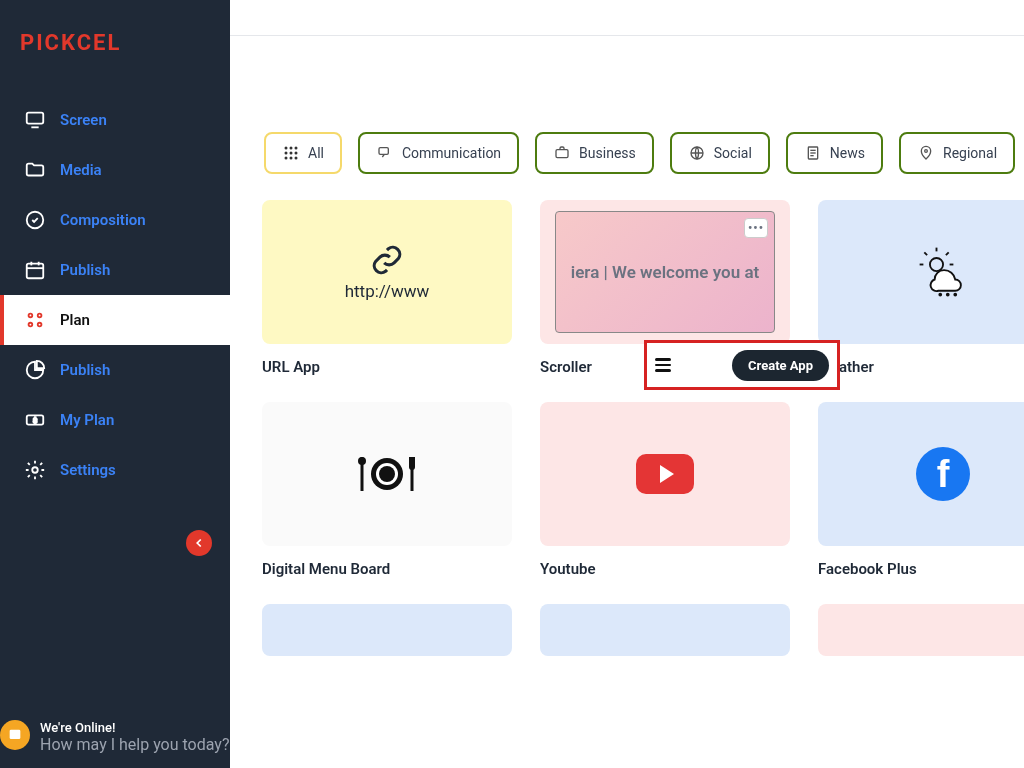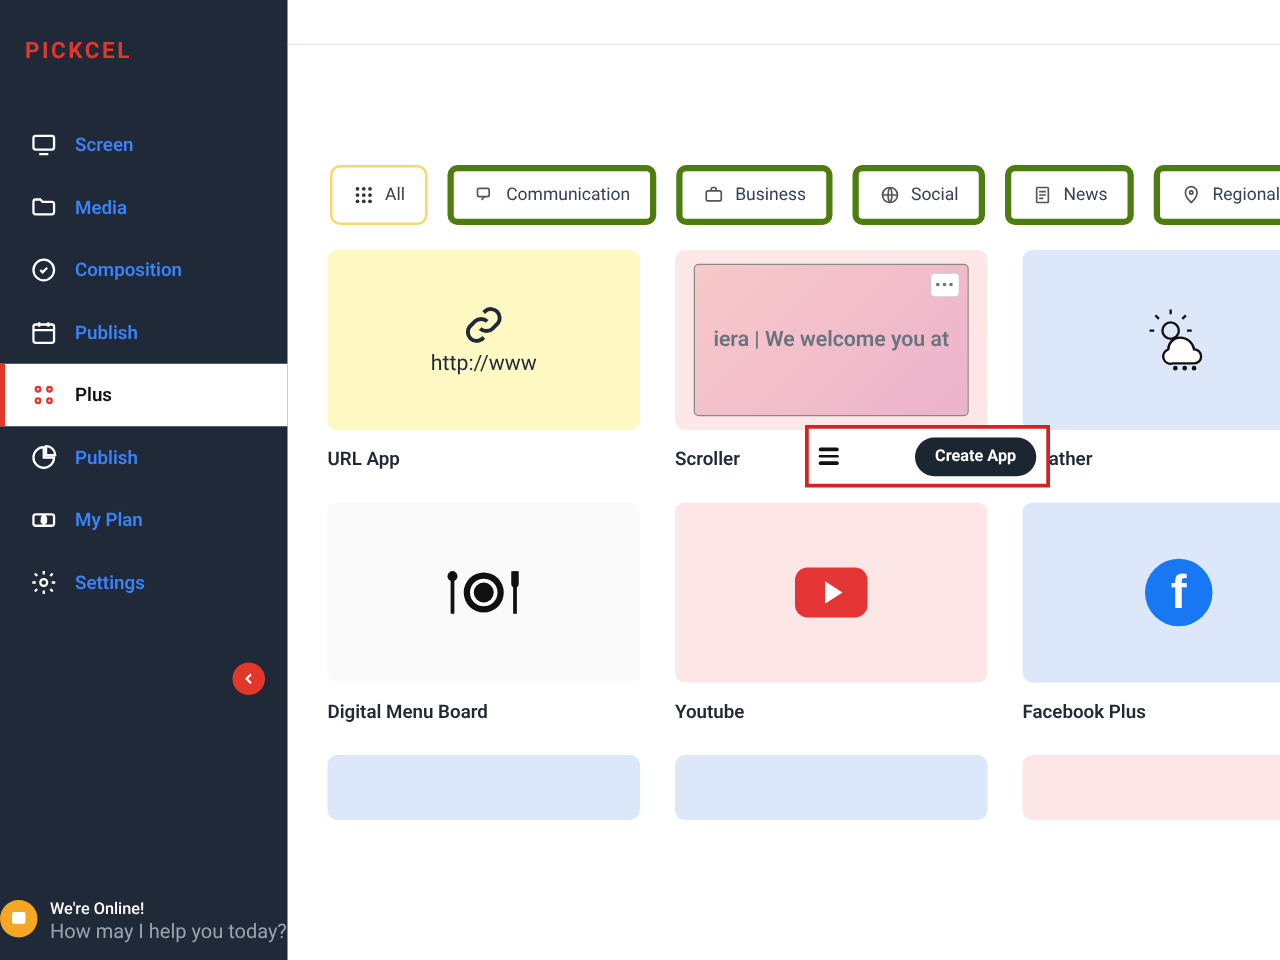--- a/index.html
+++ b/index.html
@@ -1,33 +1,33 @@
 <!DOCTYPE html>
 <html><head>
 <meta charset="utf-8">
 <style>
 * { box-sizing: border-box; margin: 0; padding: 0; }
 body { font-family: -apple-system, BlinkMacSystemFont, 'Segoe UI', Roboto, sans-serif; background: #fff; width: 1024px; height: 768px; overflow: hidden; }
 .app { display: flex; height: 100%; }
 .sidebar { width: 230px; background: #1f2937; color: #fff; display: flex; flex-direction: column; position: relative; }
-.logo { padding: 30px 20px 40px; font-weight: 700; font-size: 18px; letter-spacing: 2px; color: #e2382b; }
+.logo { padding: 30px 20px 40px; font-weight: 700; font-size: 22px; letter-spacing: 2px; color: #e2382b; }
 .nav { display: flex; flex-direction: column; }
 .nav-item { display: flex; align-items: center; gap: 14px; padding: 14px 20px; cursor: pointer; font-weight: 600; font-size: 15px; color: #3b82f6; border-left: 4px solid transparent; }
 .nav-item.active { background: #fff; color: #111; border-left: 4px solid #e2382b; }
 .nav-item .ico { width: 22px; height: 22px; display: flex; align-items: center; justify-content: center; }
 .collapse-btn { position: absolute; right: 18px; top: 530px; width: 26px; height: 26px; background: #e2382b; border-radius: 50%; display: flex; align-items: center; justify-content: center; cursor: pointer; }
 .chat-widget { position: absolute; bottom: 14px; left: 0; display: flex; align-items: flex-start; gap: 10px; }
 .chat-badge { width: 30px; height: 30px; background: #f5a623; border-radius: 50%; display: flex; align-items: center; justify-content: center; }
 .chat-text { font-size: 13px; }
 .chat-title { color: #fff; font-weight: 500; }
 .chat-sub { color: #9ca3af; font-size: 16px; }
 .main { flex: 1; padding: 20px 0 0 0; overflow: hidden; position: relative; }
 .topline { border-bottom: 1px solid #e5e7eb; height: 16px; margin-bottom: 100px; }
 .filters { display: flex; gap: 16px; padding: 0 0 0 20px; margin-bottom: 36px; position: absolute; top: 132px; left: 244px; }
-.filter { display: flex; align-items: center; gap: 8px; border: 5px solid #4d7c0f; border-radius: 8px; padding: 10px 16px; font-size: 14px; color: #374151; cursor: pointer; background: #fff; }
+.filter { display: flex; align-items: center; gap: 8px; border: 2px solid #4d7c0f; border-radius: 8px; padding: 10px 16px; font-size: 14px; color: #374151; cursor: pointer; background: #fff; }
 .filter.active { border: 2px solid #f5d96b; }
 .filter .fico { width: 18px; height: 18px; display: flex; align-items: center; justify-content: center; }
 .grid { position: absolute; top: 200px; left: 262px; right: 0; display: grid; grid-template-columns: repeat(3, 252px); gap: 26px; padding-bottom: 40px; }
 .card { display: flex; flex-direction: column; }
 .tile { width: 250px; height: 144px; border-radius: 8px; display: flex; align-items: center; justify-content: center; position: relative; }
 .tile-label { font-weight: 600; font-size: 15px; margin-top: 14px; color: #1f2937; }
 .t-yellow { background: #fef9c3; }
 .t-pink { background: #fde6e6; }
 .t-blue { background: #dce8fa; }
 .t-white { background: #fafafa; }
@@ -91,21 +91,21 @@
       </div>
       <div class="nav-item active">
         <span class="ico">
             <svg width="22" height="22" viewBox="0 0 24 24" fill="none" stroke="#e2382b" stroke-width="2">
               <circle cx="7" cy="7" r="2"></circle>
               <circle cx="17" cy="7" r="2"></circle>
               <circle cx="7" cy="17" r="2"></circle>
               <circle cx="17" cy="17" r="2"></circle>
             </svg>
           </span>
-        <span>Plus</span>
+        <span>Plan</span>
       </div>
       <div class="nav-item">
         <span class="ico">
             <svg width="22" height="22" viewBox="0 0 24 24" fill="none" stroke="#fff" stroke-width="2">
               <path d="M12 3a9 9 0 109 9h-9V3z"></path>
               <path d="M14 2a8 8 0 018 8h-8V2z"></path>
             </svg>
           </span>
         <span>Publish</span>
       </div>

